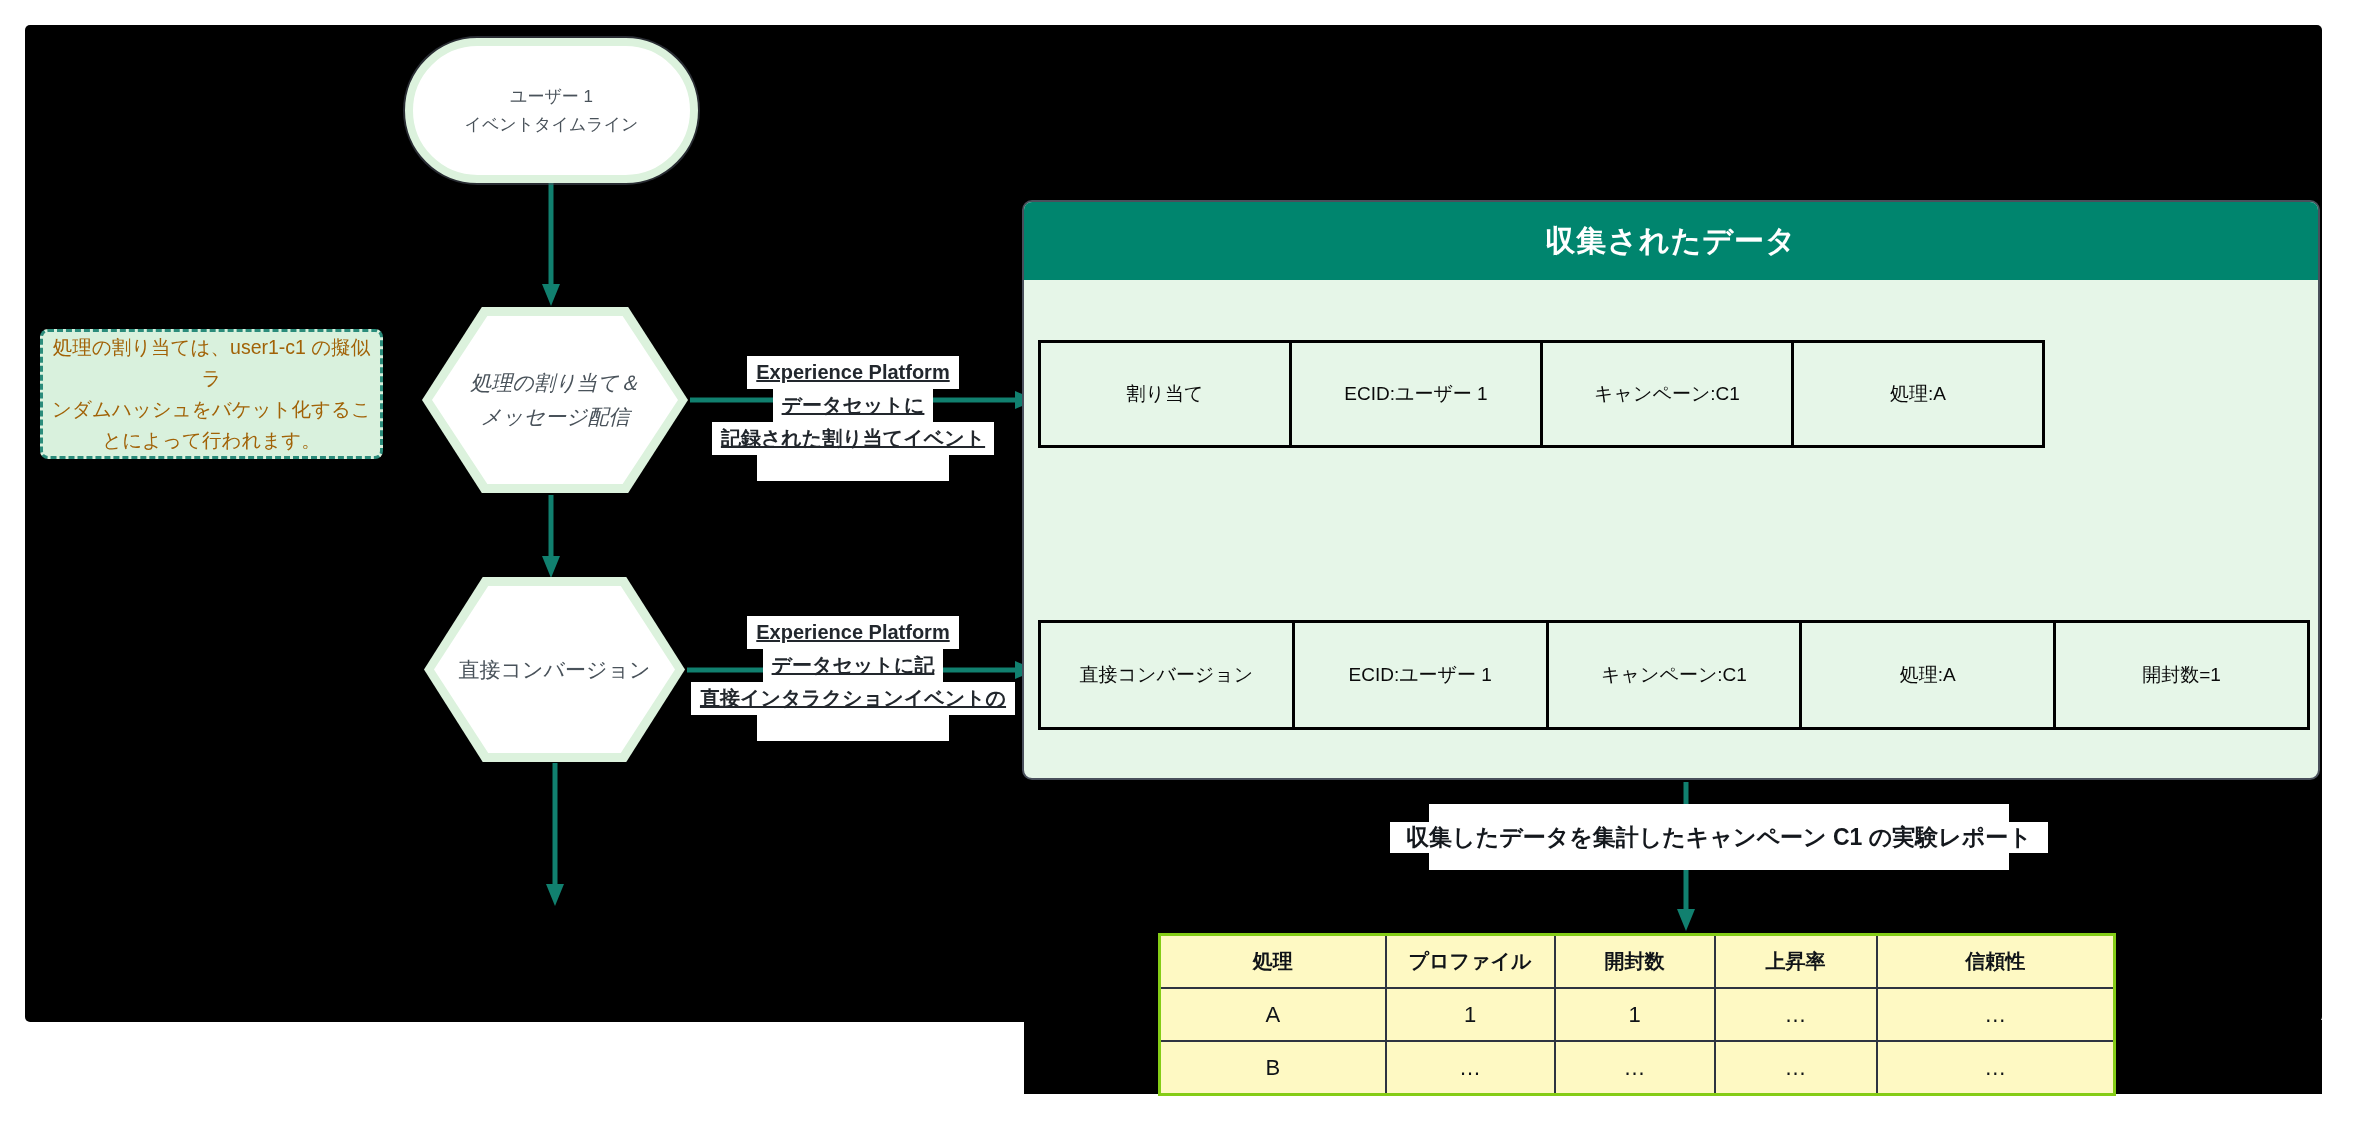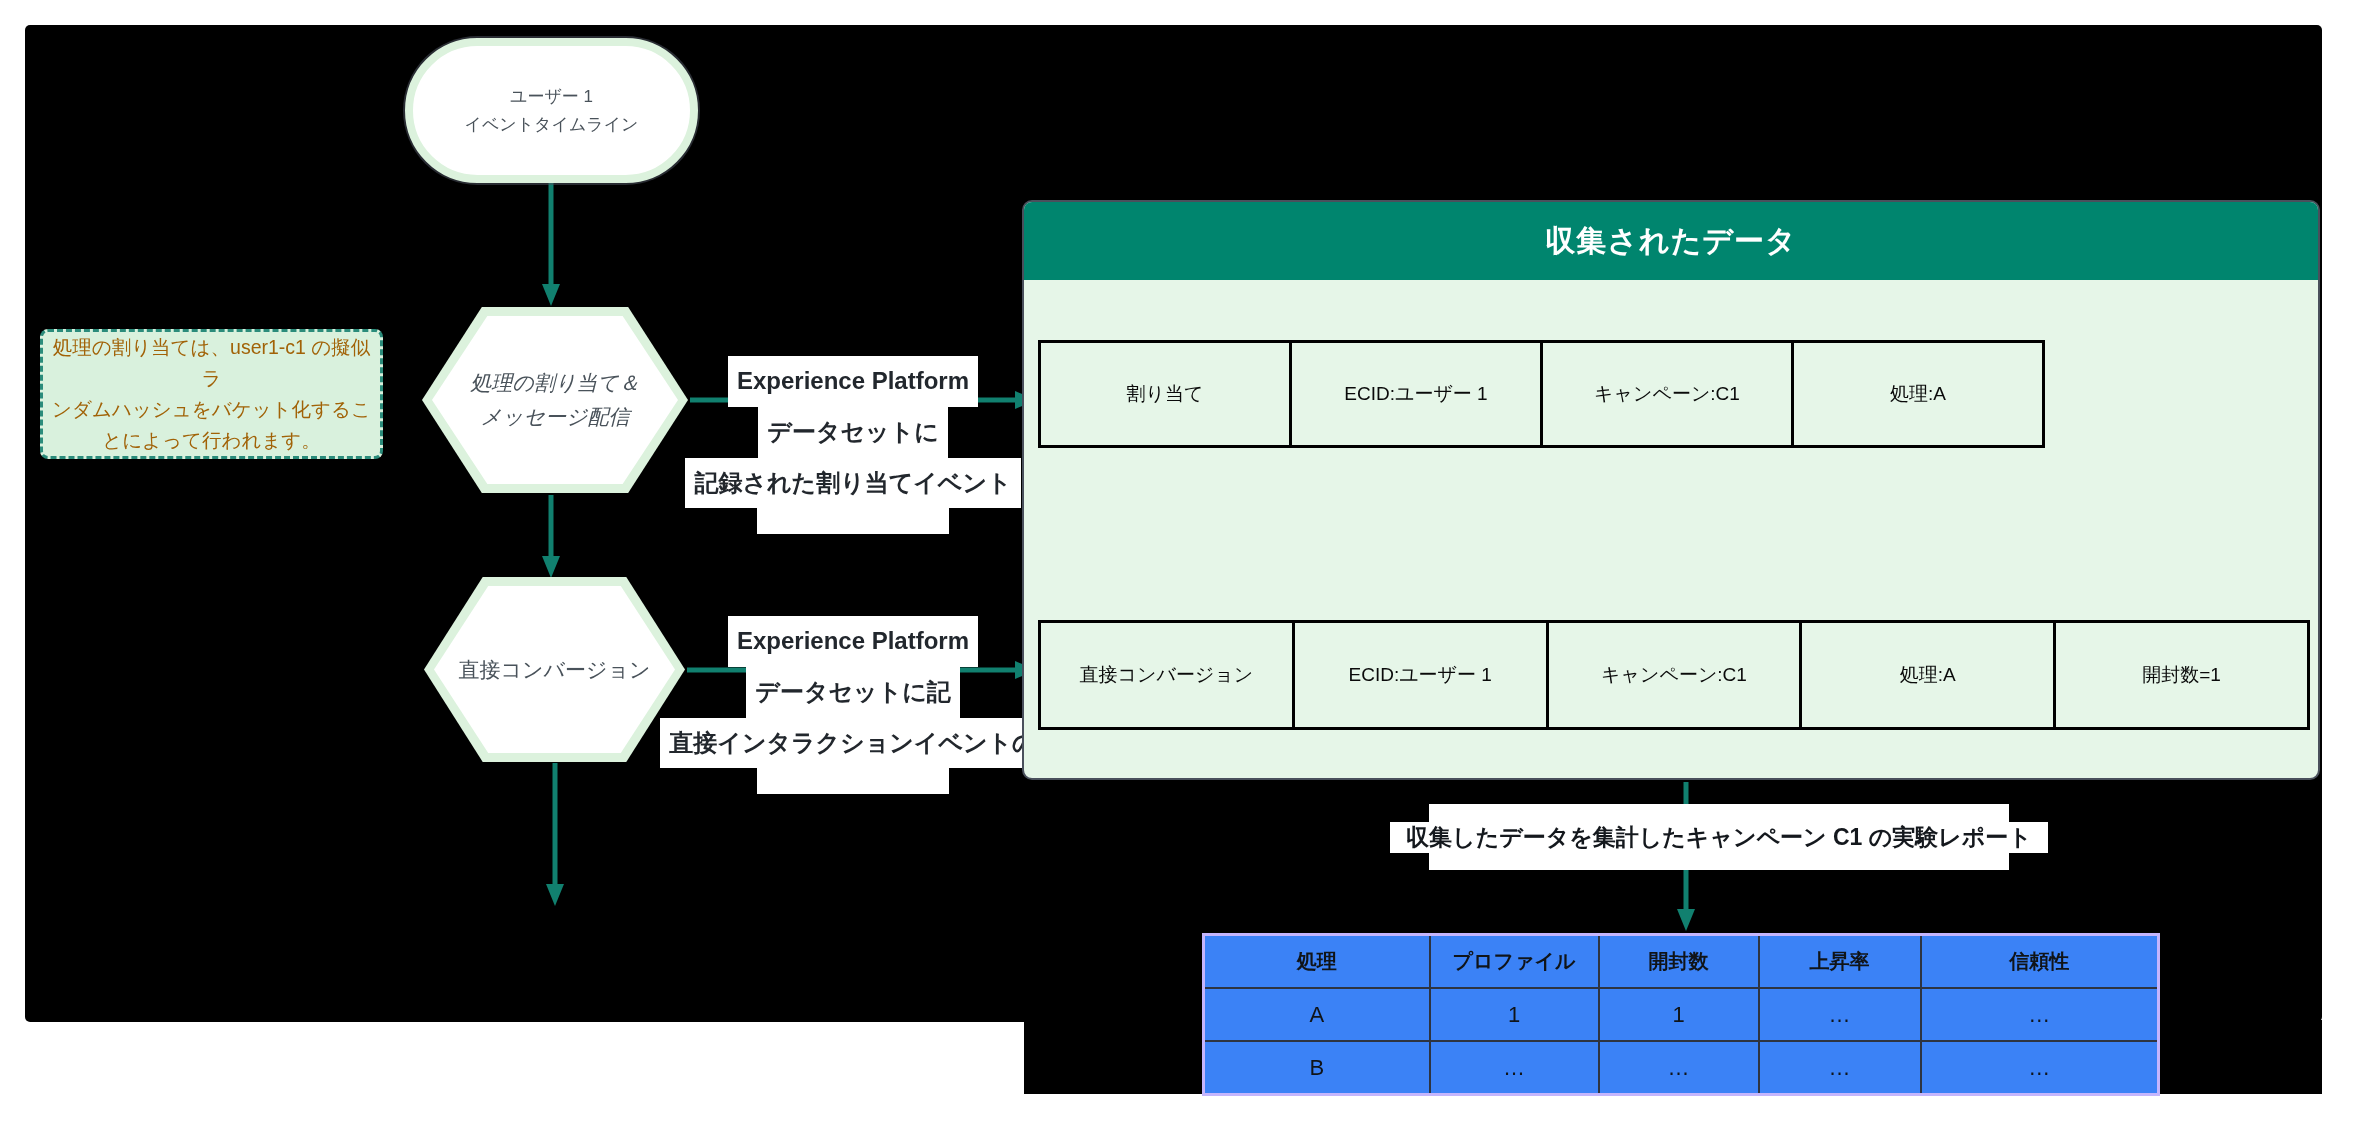--- a/index.html
+++ b/index.html
@@ -30,22 +30,22 @@
 
   
   .note{position:absolute;z-index:3;box-sizing:border-box;background:#D9F1DD;border:3px dashed #2B8C7B;border-radius:8px;
         color:#a16207;font-size:19.5px;line-height:1.6;display:flex;align-items:center;justify-content:center;
         text-align:center;white-space:pre-line;}
   #note-assignment{left:40px;top:329px;width:343px;height:130px;}
   #note-tracking{left:40px;top:600px;width:343px;height:136px;}
 
   
   .edge-label{position:absolute;z-index:3;width:320px;display:flex;flex-direction:column;align-items:center;}
-  .edge-label .ln{background:#fff;padding:8px 9px;font-weight:bold;font-size:24px;color:#22272D;
-                  white-space:nowrap;line-height:1.45;}
+  .edge-label .ln{background:#fff;padding:2px 9px;font-weight:bold;font-size:20px;color:#22272D;
+                  white-space:nowrap;line-height:1.45;text-decoration:underline;}
   .edge-label .filler{background:#fff;width:192px;height:26px;}
   #edge-label-assignment{left:693px;top:356px;}
   #edge-label-tracking{left:693px;top:616px;}
 
   
   #panel{position:absolute;z-index:3;left:1022px;top:200px;width:1298px;height:580px;box-sizing:border-box;
          border:2px solid #4A505C;border-radius:10px;background:#E6F6E8;overflow:hidden;}
   #panel-header{height:78px;background:#00856E;display:flex;align-items:center;justify-content:center;}
   #panel-title{color:#fff;font-weight:bold;font-size:30px;letter-spacing:1px;}
 
@@ -57,22 +57,22 @@
   .data-row .cell:first-child{border-left-width:3px;text-align:center;}
   #row-assignment{left:1038px;top:340px;width:1007px;height:108px;}
   #row-tracking{left:1038px;top:620px;width:1272px;height:110px;}
 
   
   #report-label{position:absolute;z-index:4;left:1429px;top:804px;width:580px;height:66px;background:#fff;
                 display:flex;align-items:center;justify-content:center;}
   #report-label span{background:#fff;white-space:nowrap;font-weight:bold;font-size:23px;color:#14181D;padding:0 16px;}
 
   
-  #report-table{position:absolute;z-index:4;left:1158px;top:933px;border-collapse:collapse;background:#3b82f6;
-                border:3px solid #c4b5fd;margin-left:44px;}
+  #report-table{position:absolute;z-index:4;left:1158px;top:933px;border-collapse:collapse;background:#fef9c3;
+                border:3px solid #84cc16;}
   #report-table th,#report-table td{border:2px solid #2E3440;text-align:center;vertical-align:middle;
                                     color:#101418;height:51px;padding:0;}
   #report-table th{font-size:20px;font-weight:bold;}
   #report-table td{font-size:22px;font-weight:normal;}
 </style>
 </head>
 <body>
 
 <div id="stage">
 

